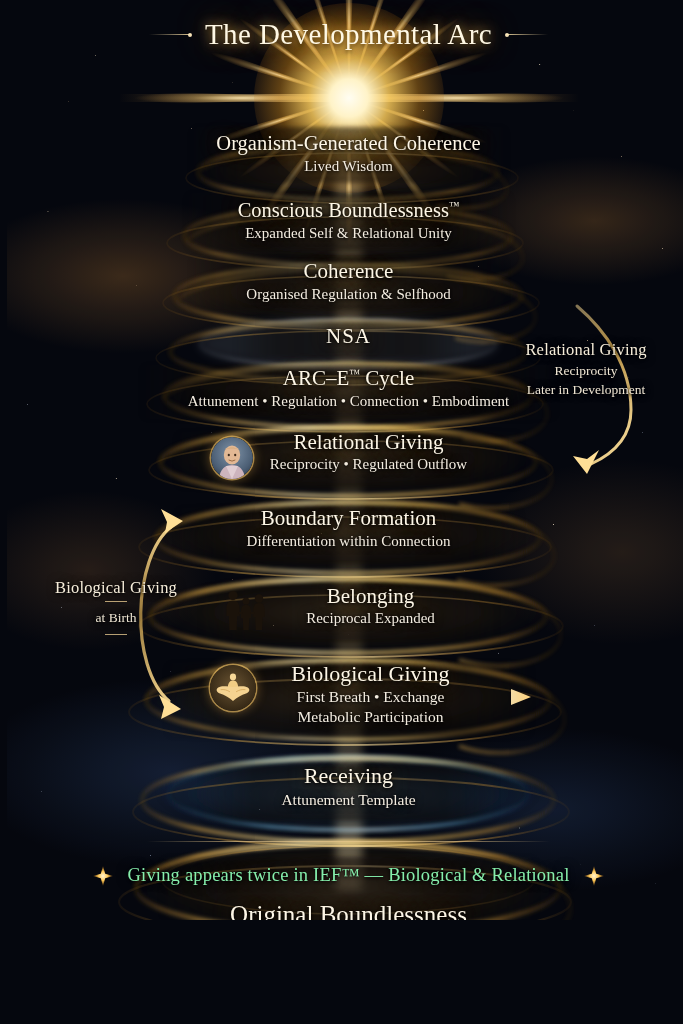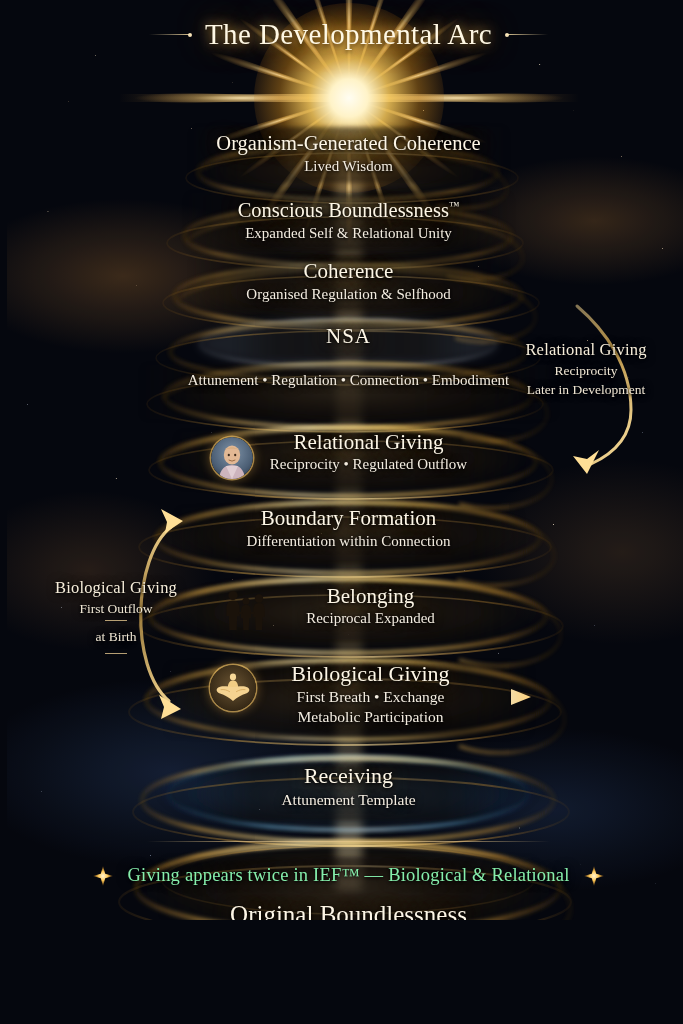--- a/index.html
+++ b/index.html
@@ -434,20 +434,21 @@
       <div class="lv-sub" style="font-size:15px;margin-top:4px;">Organised Regulation &amp; Selfhood</div>
     </div>
 
     <div class="plaque" style="top:340px;width:230px;height:36px;"></div>
     <div class="level" style="top:326px;">
       <div class="lv-title" style="font-size:21px;letter-spacing:1px;">NSA</div>
     </div>
 
     <div class="plaque" style="top:392px;width:420px;height:54px;"></div>
     <div class="level" style="top:368px;">
+      <div class="lv-title" style="font-size:21px;"><span>ARC–E</span><span class="tm">™</span><span> Cycle</span></div>
       <div class="lv-sub" style="font-size:15px;margin-top:4px;">Attunement • Regulation • Connection • Embodiment</div>
     </div>
 
     <div class="plaque" style="top:460px;width:350px;height:56px;"></div>
     <div class="level" style="top:432px;">
       <div class="lv-title" style="font-size:21px;padding-left:40px;">Relational Giving</div>
       <div class="lv-sub" style="font-size:15px;margin-top:3px;padding-left:40px;">Reciprocity • Regulated Outflow</div>
     </div>
 
     <div class="badge" style="left:204px;top:437px;width:42px;height:42px;z-index:10;">
@@ -554,21 +555,20 @@
         <stop offset="50%" stop-color="#e8b857" stop-opacity="0.7"></stop>
         <stop offset="100%" stop-color="#ffdf96"></stop>
       </linearGradient>
     </defs>
     <path d="M46,22 C8,52 4,162 44,196" fill="none" stroke="url(#arcL)" stroke-width="3.2" stroke-linecap="round" opacity="0.92"></path>
     <path d="M36,4 L58,16 L40,28 L42,17 Z" fill="#ffdf96"></path>
     <path d="M34,190 L56,204 L36,214 L39,202 Z" fill="#ffdf96"></path>
   </svg>
   <div class="annot" style="left:14px;top:578px;width:190px;">
     <div class="an-title">Biological Giving</div>
-    <div class="an-line">First Outflow</div>
     <div class="an-line dashed">
       <span class="an-dash"></span>
       <span>at Birth</span>
       <span class="an-dash"></span>
     </div>
   </div>
 
   <div class="annot" style="right:4px;top:340px;width:200px;">
     <div class="an-title">Relational Giving</div>
     <div class="an-line">Reciprocity</div>

